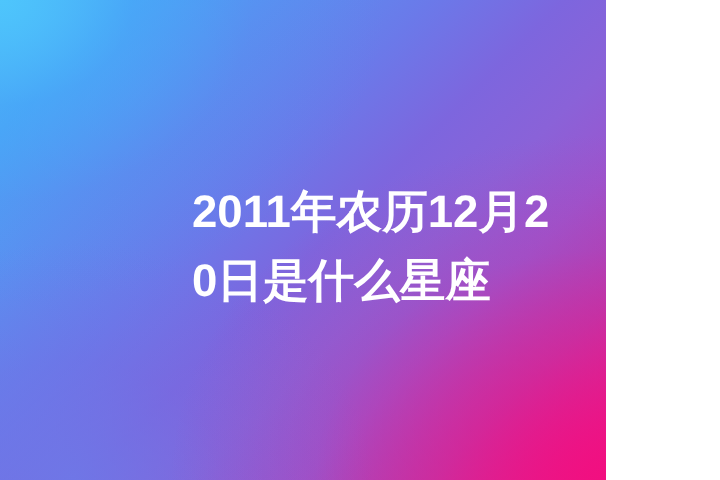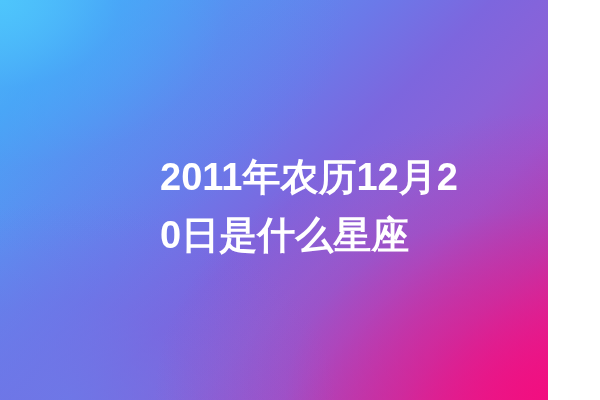--- a/index.html
+++ b/index.html
@@ -8,21 +8,21 @@
   }
   body {
     width: 600px;
     height: 400px;
     overflow: hidden;
     font-family: "Liberation Sans", "DejaVu Sans", sans-serif;
   }
 
   #banner {
     position: relative;
-    width: 548px;
+    width: 505px;
     height: 400px;
     overflow: hidden;
     
     background-image:
       linear-gradient(135deg,
         #4ec4fa 0%,
         #49a8f7 12%,
         #5b8ff0 26%,
         #6b79e9 40%,
         #7d66de 52%,

